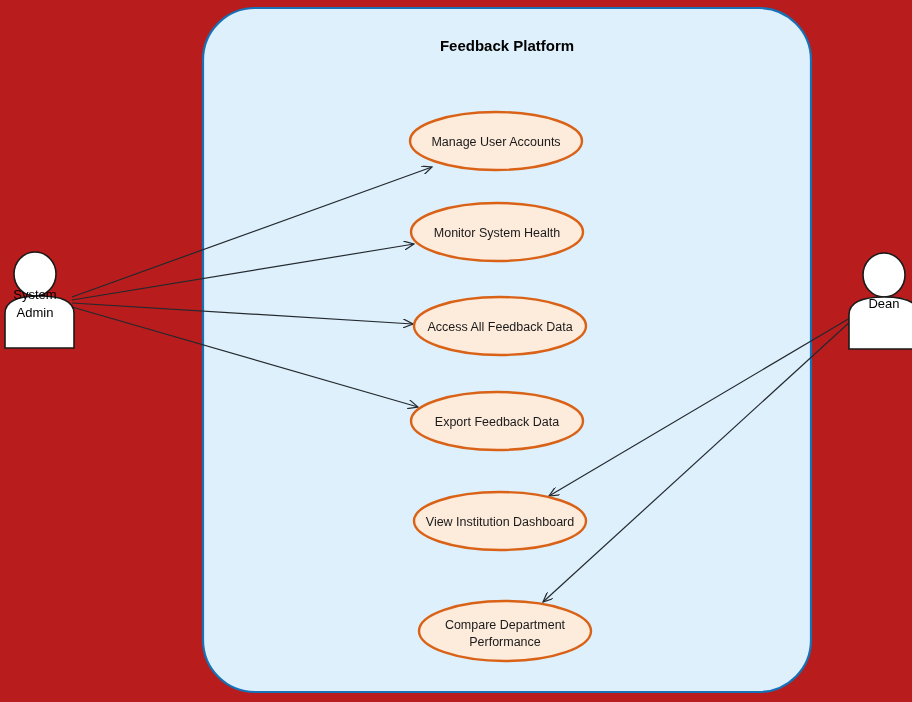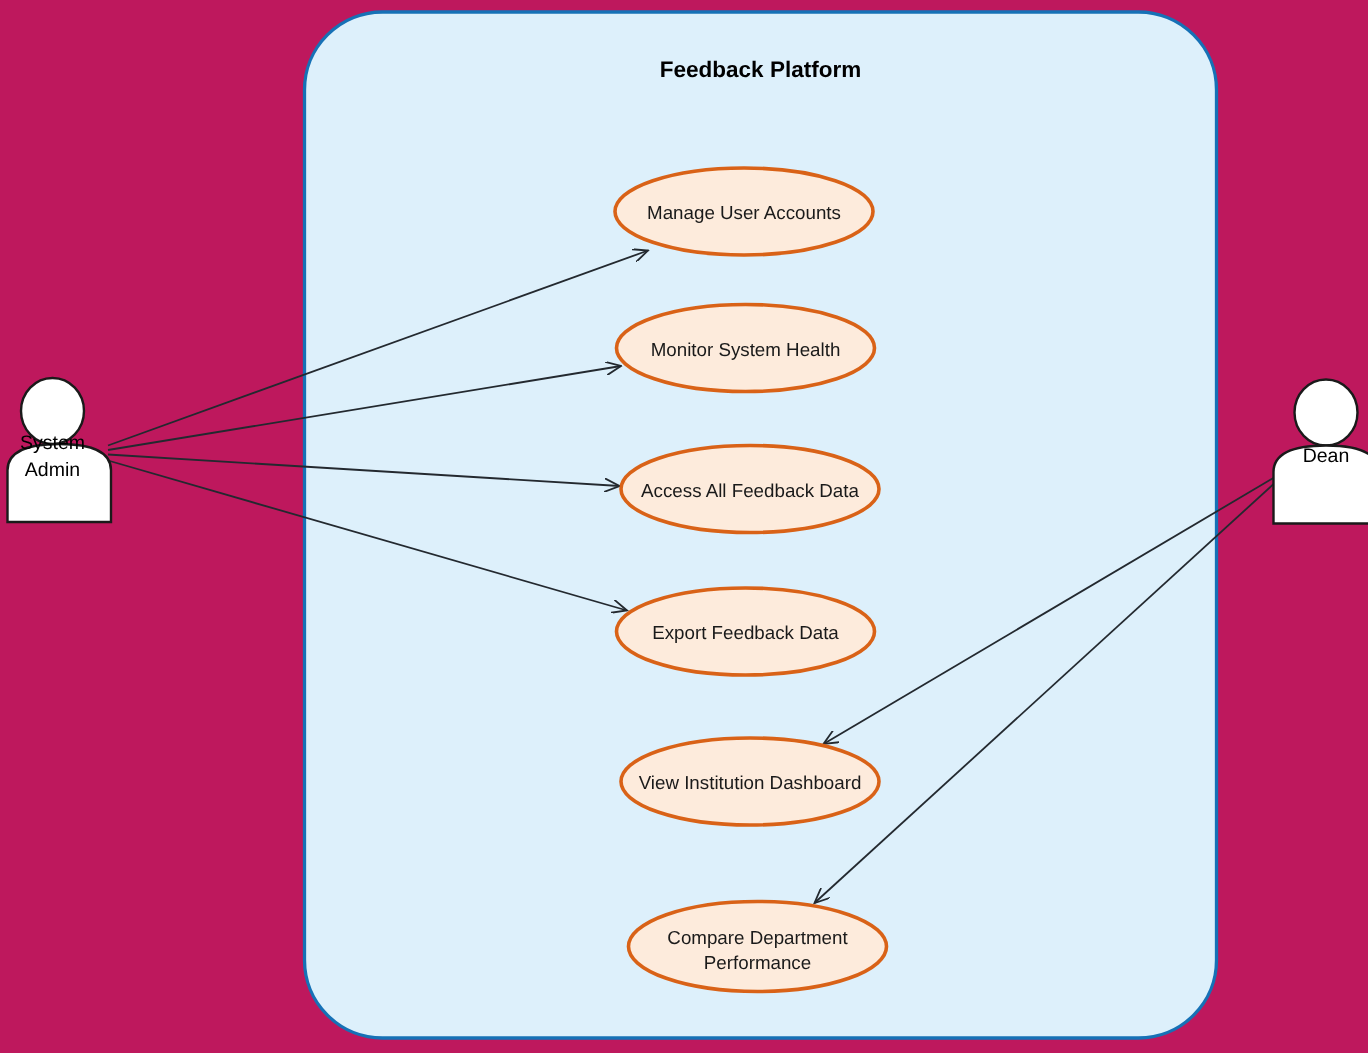--- a/index.html
+++ b/index.html
@@ -7,21 +7,21 @@
     padding: 0;
     background: #ffffff;
   }
   body {
     font-family: "Liberation Sans", sans-serif;
   }
   #canvas {
     position: relative;
     width: 912px;
     height: 702px;
-    background: #be185d;
+    background: #b91c1c;
     overflow: hidden;
   }
   #diagram-svg {
     position: absolute;
     left: 0;
     top: 0;
     width: 912px;
     height: 702px;
   }
   .system-title {

